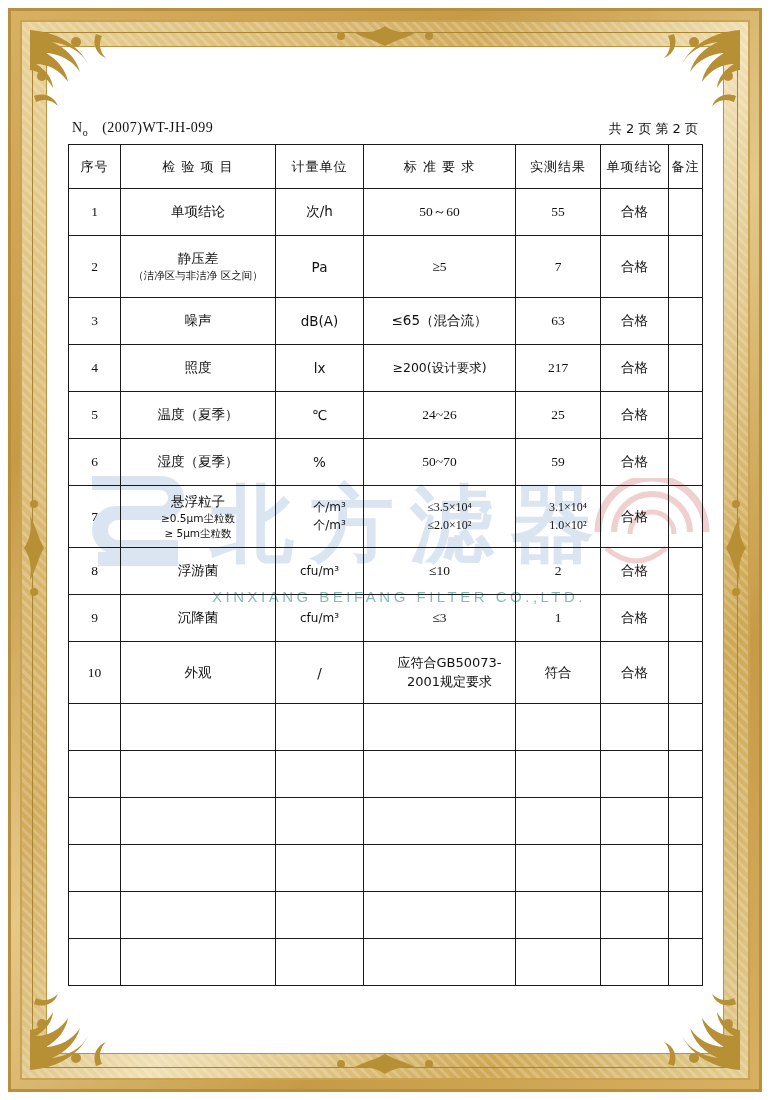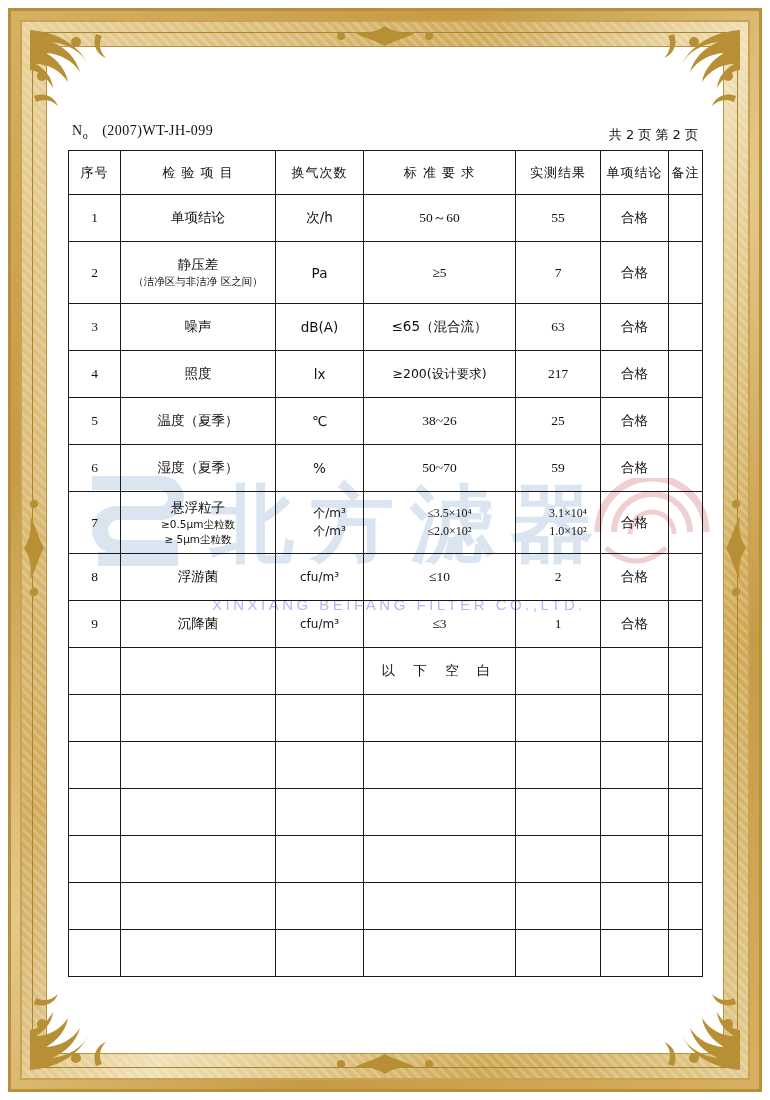--- a/index.html
+++ b/index.html
@@ -86,21 +86,21 @@
     justify-content: space-between;
     align-items: center;
     font-size: 14px;
     color: #111;
     padding: 0 4px 6px 4px;
     font-family: "Liberation Serif", serif;
   }
   .doc-no { letter-spacing: 0.5px; }
   .doc-no .sub { font-size: 10px; vertical-align: sub; }
   .doc-no .num { margin-left: 14px; font-family: "Liberation Serif", serif; }
-  .doc-pages { font-size: 13px; font-family: "DejaVu Sans", sans-serif; margin-top: 6px; }
+  .doc-pages { font-size: 13px; font-family: "DejaVu Sans", sans-serif; }
 
   table.report {
     width: 634px;
     border-collapse: collapse;
     table-layout: fixed;
     font-family: "DejaVu Sans", sans-serif;
   }
   table.report th, table.report td {
     border: 1px solid #1a1a1a;
     text-align: center;
@@ -160,24 +160,24 @@
     font-size: 84px;
     letter-spacing: 16px;
     color: #b9cde4;
     font-family: "DejaVu Sans", sans-serif;
     font-weight: bold;
     white-space: nowrap;
   }
   .wm-sub {
     position: absolute;
     left: 142px;
-    top: 136px;
+    top: 128px;
     font-size: 15px;
     letter-spacing: 3.5px;
-    color: #8b5cf6;
+    color: #0f766e;
     font-family: "Liberation Sans", sans-serif;
     white-space: nowrap;
   }
   .wm-logo {
     position: absolute;
     left: 8px; top: 6px;
     width: 130px; height: 120px;
   }
   .wm-swirl {
     position: absolute;
@@ -292,21 +292,21 @@
           <col class="c2">
           <col class="c3">
           <col class="c4">
           <col class="c5">
           <col class="c6">
       </colgroup>
       <thead>
         <tr>
           <th>序号</th>
           <th>检 验 项 目</th>
-          <th>换气次数</th>
+          <th>计量单位</th>
           <th>标 准 要 求</th>
           <th>实测结果</th>
           <th>单项结论</th>
           <th>备注</th>
         </tr>
       </thead>
       <tbody>
 
         <tr>
           <td class="idx">1</td>
@@ -349,21 +349,21 @@
           <td style="font-size:12.5px">≥200(设计要求)</td>
           <td class="num-cell">217</td>
           <td>合格</td>
           <td></td>
         </tr>
 
         <tr>
           <td class="idx">5</td>
           <td>温度（夏季）</td>
           <td>℃</td>
-          <td class="num-cell">38~26</td>
+          <td class="num-cell">24~26</td>
           <td class="num-cell">25</td>
           <td>合格</td>
           <td></td>
         </tr>
 
         <tr>
           <td class="idx">6</td>
           <td>湿度（夏季）</td>
           <td>%</td>
           <td class="num-cell">50~70</td>
@@ -408,30 +408,33 @@
         <tr>
           <td class="idx">9</td>
           <td>沉降菌</td>
           <td style="font-size:12px">cfu/m³</td>
           <td class="num-cell">≤3</td>
           <td class="num-cell">1</td>
           <td>合格</td>
           <td></td>
         </tr>
 
-
-        <tr>
-          <td></td>
-          <td></td>
-          <td></td>
-          <td class="blank-note">以 下 空 白</td>
-          <td></td>
-          <td></td>
-          <td></td>
-        </tr>
+        <tr class="tall">
+          <td class="idx">10</td>
+          <td>外观</td>
+          <td>/</td>
+          <td class="two-line">
+            <span style="font-size:13px">应符合GB50073-</span>
+            <span style="font-size:13px">2001规定要求</span>
+          </td>
+          <td>符合</td>
+          <td>合格</td>
+          <td></td>
+        </tr>
+
 
         <tr class="blankrow">
           <td></td>
             <td></td>
             <td></td>
             <td></td>
             <td></td>
             <td></td>
             <td></td>
         </tr>

